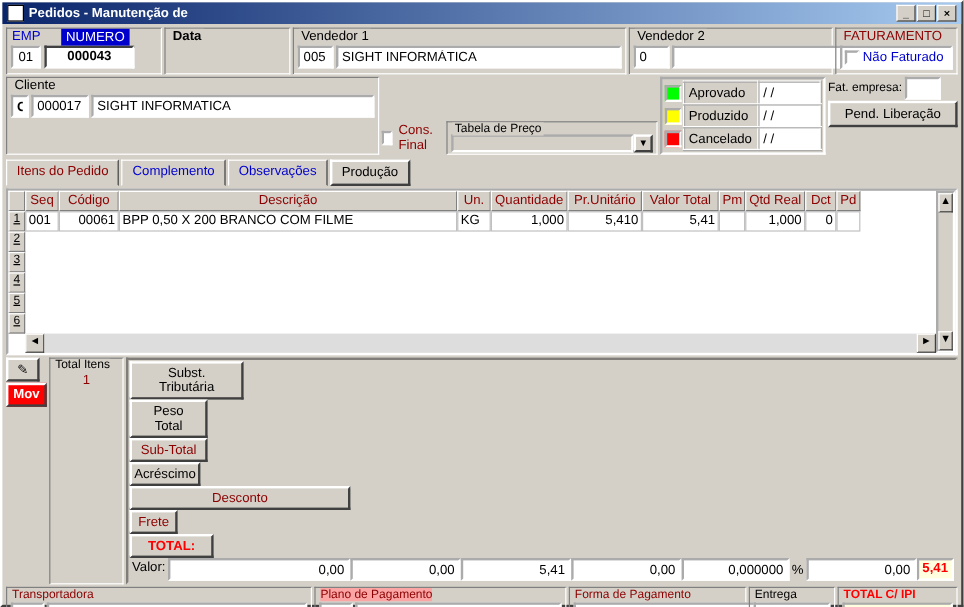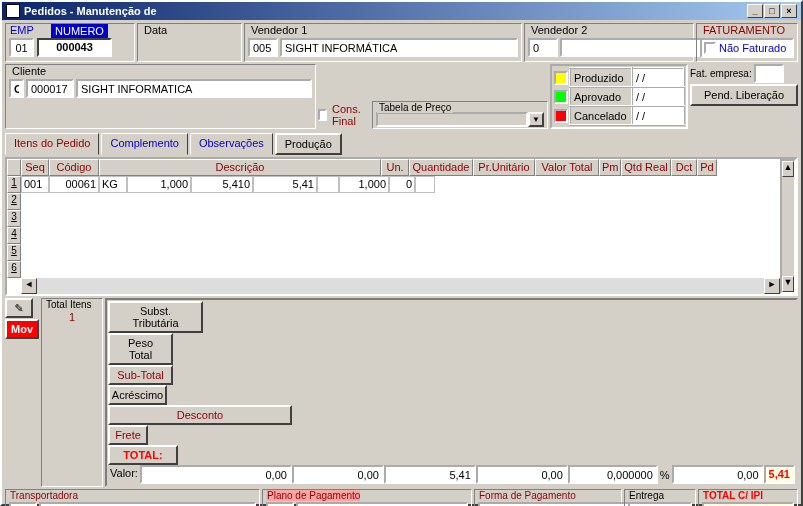--- a/index.html
+++ b/index.html
@@ -57,21 +57,21 @@
     <div class="row">
       <div class="fieldset" style="width:130px;">
         <span class="blue-label" style="position:absolute;top:0px;left:4px;">EMP</span>
         <span class="inverted-label" style="position:absolute;top:0px;left:45px;">NUMERO</span>
         <div style="display:flex;gap:3px;margin-top:8px;">
           <input class="input" style="width: 25px; text-align: center;" value="01">
           <div class="input" style="width:75px;text-align:center;font-weight:bold;border:2px solid;border-color:#404040 #fff #fff #404040;background:#fff;">000043</div>
         </div>
       </div>
       <div class="fieldset" style="width:105px;" data-legend="">
-        <span style="position:absolute;top:0;left:4px;background:#d4d0c8;padding:0 2px;">Data</span>
+        <span style="position:absolute;top:0;left:4px;background:#d4d0c8;padding:0 2px;font-weight:bold;">Data</span>
       </div>
       <div class="fieldset" style="flex:1;">
         <span style="position:absolute;top:0;left:4px;background:#d4d0c8;padding:0 2px;">Vendedor 1</span>
         <div style="display:flex;gap:2px;margin-top:8px;">
           <input class="input" style="width: 30px;" value="005">
           <input class="input" style="flex: 1 1 0%;" value="SIGHT INFORMÁTICA">
         </div>
       </div>
       <div class="fieldset" style="width:170px;">
         <span style="position:absolute;top:0;left:4px;background:#d4d0c8;padding:0 2px;">Vendedor 2</span>
@@ -109,31 +109,31 @@
                 <div class="dropdown-btn">▼</div>
               </div>
           </div>
         </div>
       </div>
       <div style="border:2px inset #fff;padding:1px;">
         <table style="border-collapse:collapse;">
           <tbody>
               <tr>
                 <td style="padding:1px;">
-                  <div class="status-light" style="background:#ff0;"></div>
-                </td>
-                <td class="sunken sunken-gray">Produzido</td>
-                <td class="sunken"> /  /</td>
+                  <div class="status-light" style="background:#0f0;"></div>
+                </td>
+                <td class="sunken sunken-gray" style="width:62px;">Aprovado</td>
+                <td class="sunken" style="width:52px;"> /  /</td>
               </tr>
           <tr>
                 <td style="padding:1px;">
-                  <div class="status-light" style="background:#0f0;"></div>
-                </td>
-                <td class="sunken sunken-gray" style="width:62px;">Aprovado</td>
-                <td class="sunken" style="width:52px;"> /  /</td>
+                  <div class="status-light" style="background:#ff0;"></div>
+                </td>
+                <td class="sunken sunken-gray">Produzido</td>
+                <td class="sunken"> /  /</td>
               </tr>
           <tr>
                 <td style="padding:1px;">
                   <div class="status-light" style="background:#f00;"></div>
                 </td>
                 <td class="sunken sunken-gray">Cancelado</td>
                 <td class="sunken"> /  /</td>
               </tr>
         </tbody>
           </table>
@@ -174,20 +174,21 @@
           <div class="th" style="width:62px;">Pr.Unitário</div>
           <div class="th" style="width:64px;">Valor Total</div>
           <div class="th" style="width:22px;">Pm</div>
           <div class="th" style="width:50px;">Qtd Real</div>
           <div class="th" style="width:26px;">Dct</div>
           <div class="th" style="width:20px;">Pd</div>
         </div>
         <div class="trow">
           <div class="td" style="width:28px;">001</div>
           <div class="td" style="width:50px;text-align:right;">00061</div>
+          <div class="td" style="width:282px;">BPP 0,50 X 200    BRANCO COM FILME</div>
           <div class="td" style="width:28px;">KG</div>
           <div class="td" style="width:64px;text-align:right;">1,000</div>
           <div class="td" style="width:62px;text-align:right;">5,410</div>
           <div class="td" style="width:64px;text-align:right;">5,41</div>
           <div class="td" style="width:22px;"></div>
           <div class="td" style="width:50px;text-align:right;">1,000</div>
           <div class="td" style="width:26px;text-align:right;">0</div>
           <div class="td" style="width:20px;"></div>
         </div>
         <div class="trow"></div>

